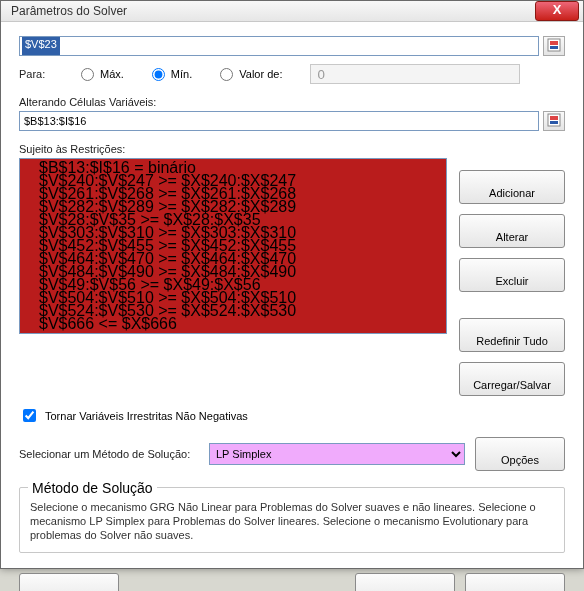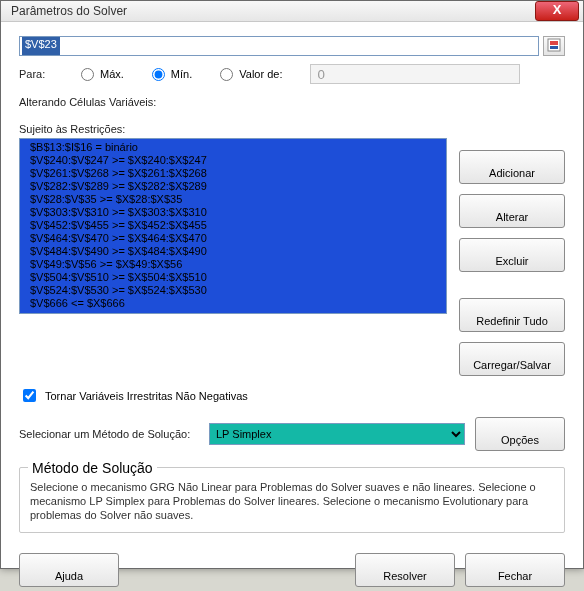--- a/index.html
+++ b/index.html
@@ -105,24 +105,24 @@
   .varcells { width: 100%; height: 20px; }
   .constraints-area {
     display: flex;
     gap: 12px;
     align-items: flex-start;
   }
   .constraints-list {
     flex: 1;
     height: 176px;
     border: 1px solid #7a9ac0;
-    background: #1d4ed8;
+    background: #b91c1c;
     overflow-y: scroll;
-    padding: 2px 10px;
-    font-size: 11px;
+    padding: 2px 19px;
+    font-size: 16px;
     line-height: 13px;
     white-space: nowrap;
   }
   .constraints-list div { cursor: default; }
   .side-btns {
     display: flex;
     flex-direction: column;
     gap: 10px;
     width: 106px;
     padding-top: 12px;
@@ -136,21 +136,21 @@
     font-size: 11px;
     cursor: pointer;
     padding: 16px 6px;
   }
   .chkrow { display:flex; align-items:center; gap:6px; margin-top:2px;}
   .method-row { display:flex; align-items:center; gap:10px; margin-top:4px;}
   select.method {
     flex: 1;
     height: 22px;
     border: 1px solid #7a9ac0;
-    background: #14b8a6;
+    background: #f0abfc;
     font-family: inherit;
     font-size: 11px;
     padding: 1px 2px;
   }
   .groupbox {
     border: 1px solid #c8c8c8;
     border-radius: 2px;
     margin-top: 8px;
     padding: 8px 10px 10px 10px;
     position: relative;
@@ -228,20 +228,32 @@
         <label>
           <input type="radio" name="tgt" style="">
           <span>Valor de:</span>
         </label>
         <input class="valueof-box" disabled="" value="0" style="">
       </div>
     </div>
 
     <div>
       <div class="label" style="margin-bottom:3px;">Alterando Células Variáveis:</div>
+      <div style="display:flex; gap:4px;">
+        <input class="framed-input varcells" value="$B$13:$I$16" style="">
+        <button class="ref-btn">
+          <span>
+            <svg viewBox="0 0 14 14">
+                <rect x="1" y="1" width="12" height="12" fill="#fff" stroke="#888"></rect>
+                <rect x="3" y="3" width="8" height="4" fill="#d44"></rect>
+                <rect x="3" y="8" width="8" height="3" fill="#2a58a8"></rect>
+              </svg>
+          </span>
+        </button>
+      </div>
     </div>
 
     <div style="margin-top:4px;">
       <div class="label" style="margin-bottom:3px;">Sujeito às Restrições:</div>
       <div class="constraints-area">
         <div class="constraints-list" id="clist">
             <div>$B$13:$I$16 = binário</div>
             <div>$V$240:$V$247 &gt;= $X$240:$X$247</div>
             <div>$V$261:$V$268 &gt;= $X$261:$X$268</div>
             <div>$V$282:$V$289 &gt;= $X$282:$X$289</div>

